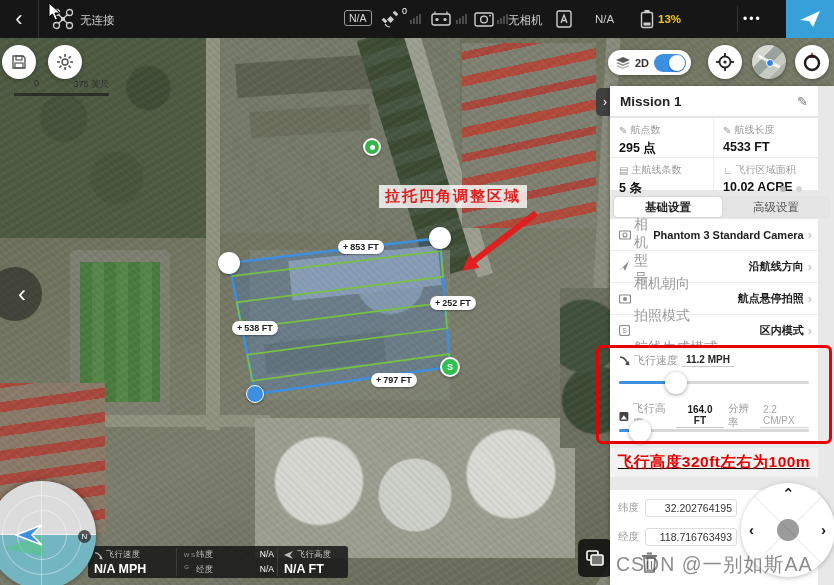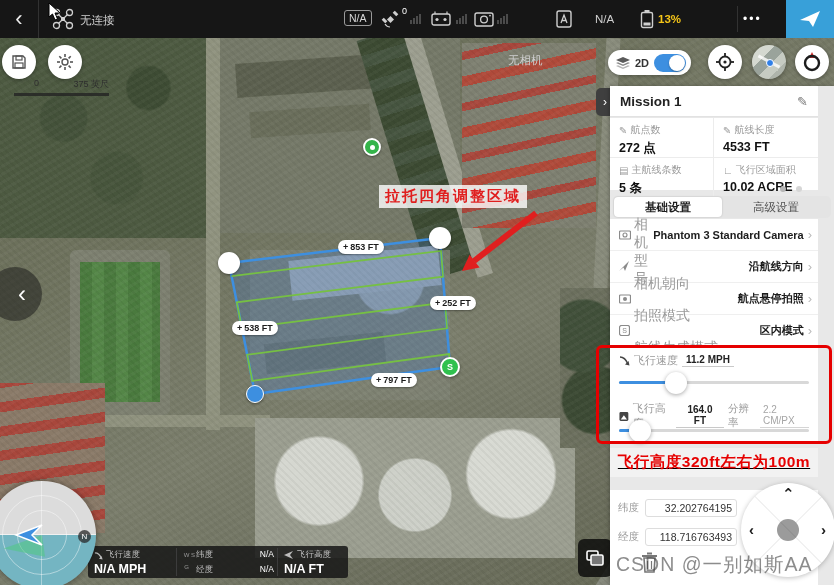--- a/index.html
+++ b/index.html
@@ -390,21 +390,21 @@
         <rect x="1" y="2" width="18" height="13" rx="2" fill="none" stroke="#cfcfcf" stroke-width="1.4"></rect>
         <circle cx="10" cy="8.5" r="3.4" fill="none" stroke="#cfcfcf" stroke-width="1.3"></circle>
         <circle cx="16" cy="4.6" r="0.9" fill="#cfcfcf"></circle>
       </svg>
     <span class="bars" style="left:497px;">
         <i style="height:4px"></i>
         <i style="height:6px"></i>
         <i style="height:8px"></i>
         <i style="height:10px"></i>
       </span>
-    <span class="tb-item" style="left:508px;margin-top:40px;">无相机</span>
+    <span class="tb-item" style="left:508px;">无相机</span>
 
     <svg width="18" height="20" viewBox="0 0 18 20" style="position:absolute;left:555px;top:9px;">
         <rect x="2" y="2" width="14" height="16" rx="2" fill="none" stroke="#cfcfcf" stroke-width="1.4"></rect>
         <path d="M6 14 L9 6 L12 14 M7.2 11.5 h3.6" stroke="#cfcfcf" stroke-width="1.3" fill="none"></path>
       </svg>
     <span class="tb-item" style="left:595px;">N/A</span>
 
     <svg width="14" height="20" viewBox="0 0 14 20" style="position:absolute;left:640px;top:9px;">
         <rect x="4.5" y="1" width="5" height="2.5" fill="#cfcfcf"></rect>
         <rect x="1.5" y="3.5" width="11" height="15" rx="1.5" fill="none" stroke="#cfcfcf" stroke-width="1.4"></rect>
@@ -434,21 +434,21 @@
       <span class="t">Mission 1</span>
       <span style="color:#777;font-size:13px;">✎</span>
     </div>
 
     <div class="sec-w p-stats">
       <div class="stat">
           <span class="sl">
             <span>✎</span>
             <span>航点数</span>
           </span>
-          <div class="sv">272 点</div>
+          <div class="sv">295 点</div>
         </div>
       <div class="stat">
           <span class="sl">
             <span>✎</span>
             <span>航线长度</span>
           </span>
           <div class="sv">4533 FT</div>
         </div>
       <div class="stat">
           <span class="sl">

